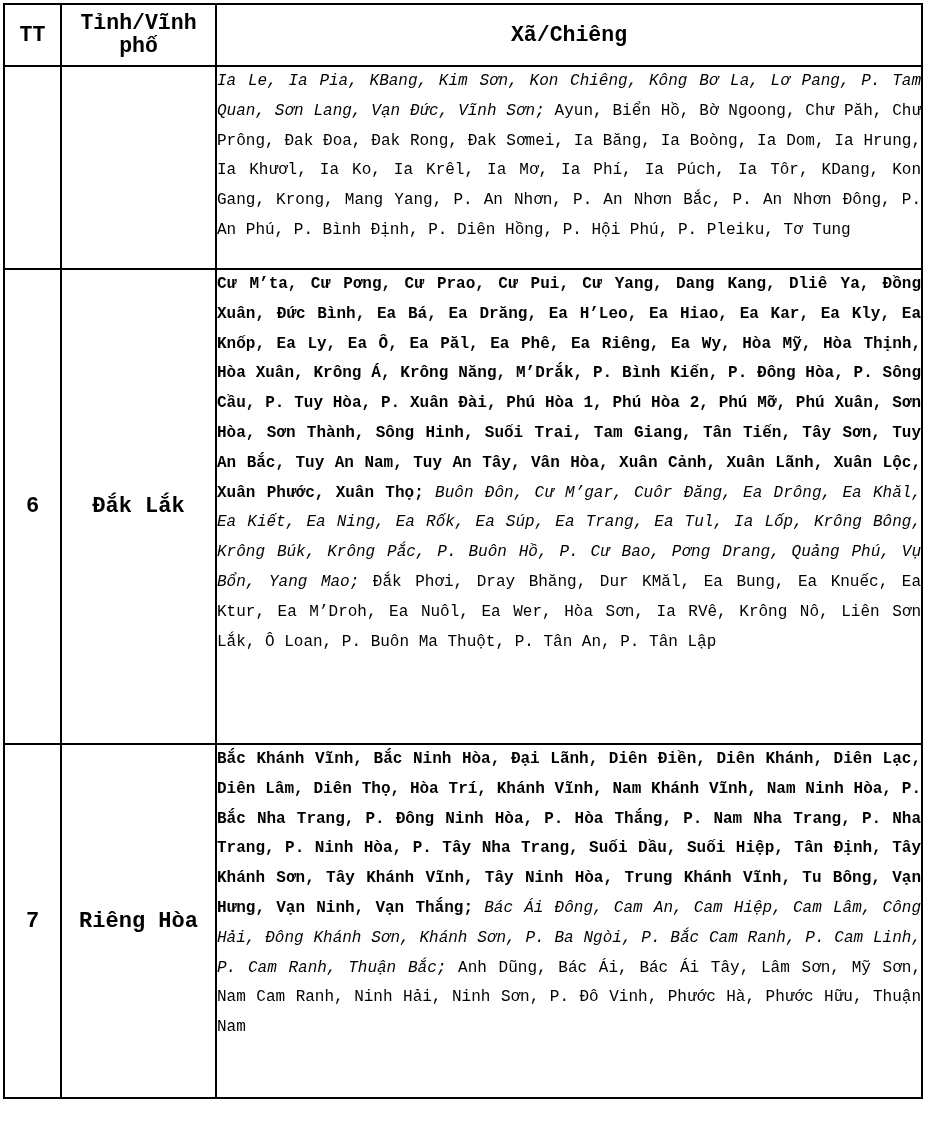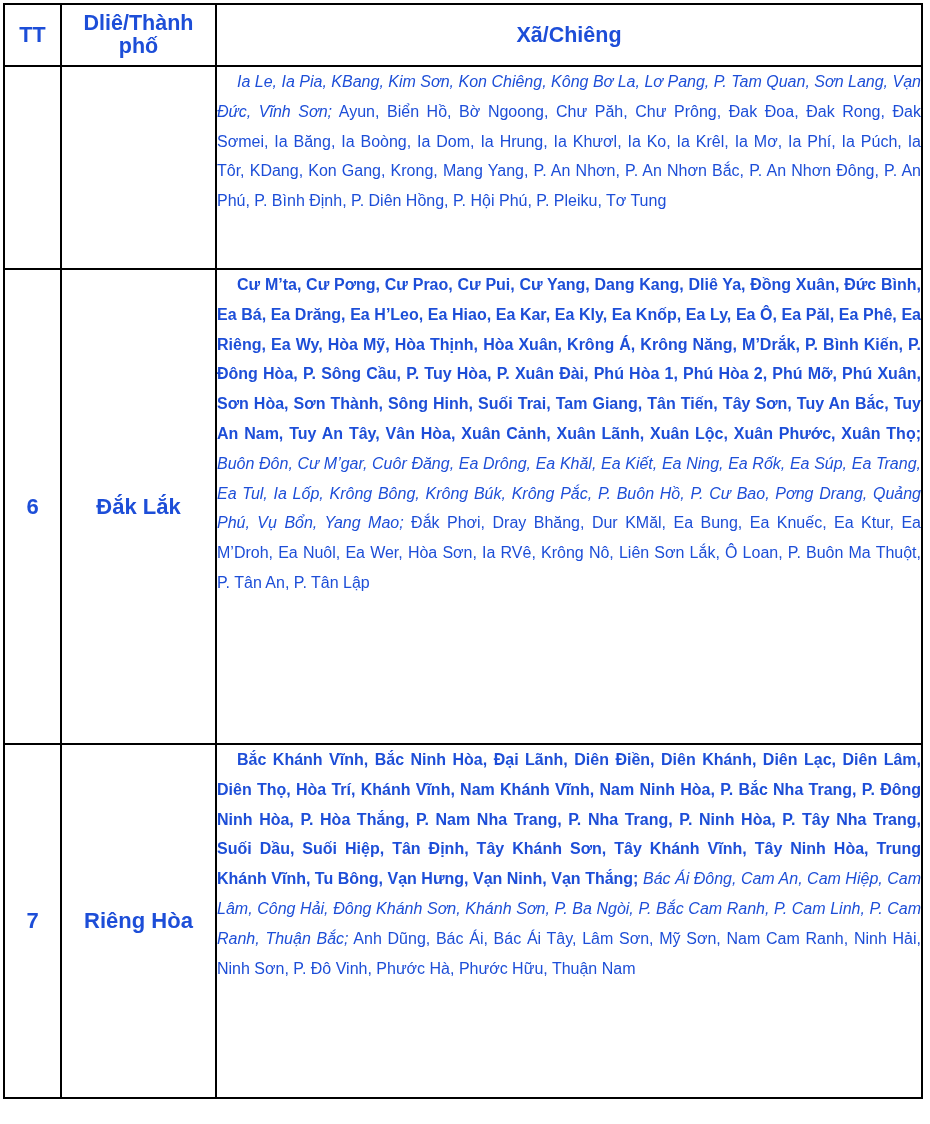--- a/index.html
+++ b/index.html
@@ -1,22 +1,22 @@
 <!DOCTYPE html>
 <html><head>
 <meta charset="utf-8">
 <style>
   html, body { margin: 0; padding: 0; background: #ffffff; }
   body { width: 930px; height: 1124px; overflow: hidden; position: relative; }
   table.doc-table {
     position: absolute; left: 3px; top: 3px;
     width: 918px;
     border-collapse: collapse;
-    font-family: Liberation Sans, sans-serif;
-    color: #1d4ed8;
+    font-family: Liberation Mono, monospace;
+    color: #000000;
     table-layout: fixed;
   }
   table.doc-table td, table.doc-table th {
     border: 2.5px solid #000;
     padding: 0;
   }
   col.c-tt { width: 57px; }
   col.c-prov { width: 155px; }
   col.c-ward { width: 706px; }
   th {
@@ -34,40 +34,40 @@
     vertical-align: middle;
   }
   td.ward {
     font-size: 16px;
     line-height: 29.8px;
     text-align: justify;
     text-align-last: left;
     padding: 2px 6px 2px 7px;
     vertical-align: top;
   }
-  .b { font-weight: bold; padding-left: 20px; }
+  .b { font-weight: bold; }
   .i { font-style: italic; }
   .n { font-weight: normal; font-style: normal; }
   tr.r1 td.ward { height: 201px; }
   tr.r2 td.ward { height: 473px; }
   tr.r3 td.ward { height: 352px; }
 </style>
 </head>
 <body>
 
 <table class="doc-table">
   <colgroup>
     <col class="c-tt">
       <col class="c-prov">
       <col class="c-ward">
   </colgroup>
   <thead>
     <tr>
       <th>TT</th>
-      <th>Dliê/Thành phố</th>
+      <th>Tỉnh/Vĩnh phố</th>
       <th>Xã/Chiêng</th>
     </tr>
   </thead>
   <tbody>
     <tr class="r1">
       <td class="tt"></td>
       <td class="prov"></td>
       <td class="ward"><span class="b"></span><span class="n"></span><span class="i">Ia Le, Ia Pia, KBang, Kim Sơn, Kon Chiêng, Kông Bơ La, Lơ Pang, P. Tam Quan, Sơn Lang, Vạn Đức, Vĩnh Sơn;</span><span class="n"> Ayun, Biển Hồ, Bờ Ngoong, Chư Păh, Chư Prông, Đak Đoa, Đak Rong, Đak Sơmei, Ia Băng, Ia Boòng, Ia Dom, Ia Hrung, Ia Khươl, Ia Ko, Ia Krêl, Ia Mơ, Ia Phí, Ia Púch, Ia Tôr, KDang, Kon Gang, Krong, Mang Yang, P. An Nhơn, P. An Nhơn Bắc, P. An Nhơn Đông, P. An Phú, P. Bình Định, P. Diên Hồng, P. Hội Phú, P. Pleiku, Tơ Tung</span></td>
     </tr>
     <tr class="r2">

